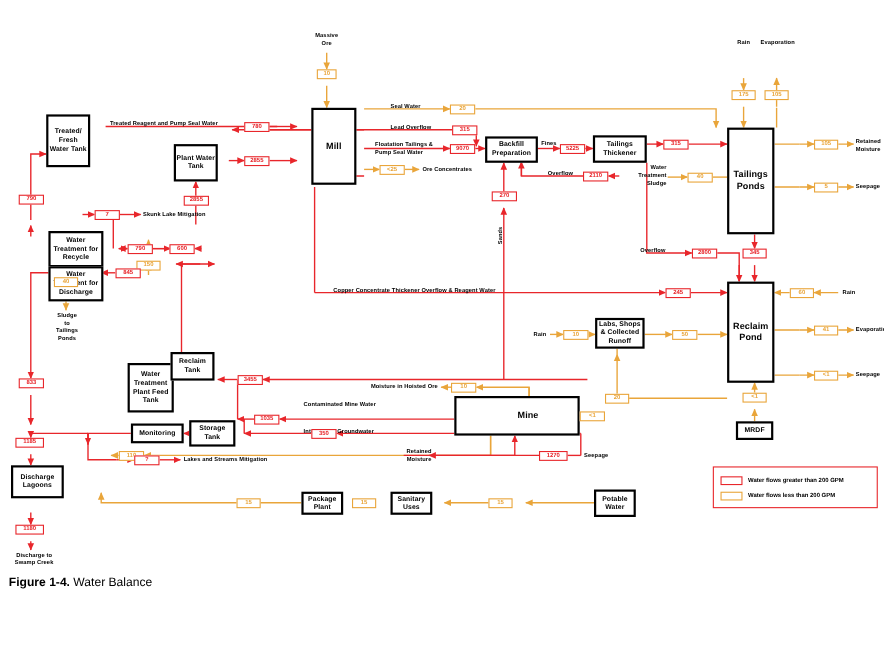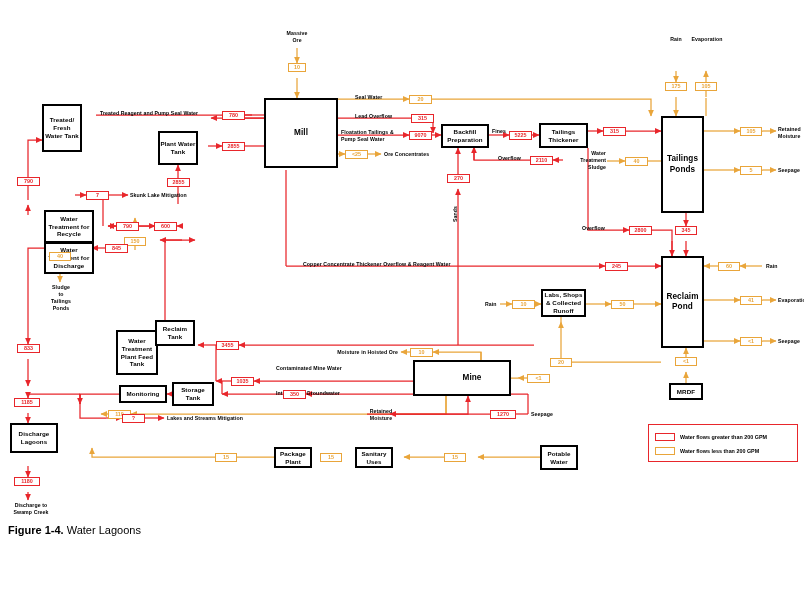--- a/index.html
+++ b/index.html
@@ -269,39 +269,39 @@
 Tank</div>
 
   <div class="node" style="left:119px;top:385px;width:48px;height:18px;">Monitoring</div>
 
   <div class="node" style="left:172px;top:382px;width:42px;height:24px;">Storage
 Tank</div>
 
   <div class="node" style="left:10px;top:423px;width:48px;height:30px;">Discharge
 Lagoons</div>
 
-  <div class="node big" style="left:264px;top:98px;width:74px;height:70px;">Mill</div>
+  <div class="node big" style="left:283px;top:98px;width:41px;height:70px;">Mill</div>
 
   <div class="node" style="left:441px;top:124px;width:48px;height:24px;">Backfill
 Preparation</div>
 
   <div class="node" style="left:539px;top:123px;width:49px;height:25px;">Tailings
 Thickener</div>
 
   <div class="node big" style="left:661px;top:116px;width:43px;height:97px;">Tailings
 Ponds</div>
 
   <div class="node big" style="left:661px;top:256px;width:43px;height:92px;">Reclaim
 Pond</div>
 
   <div class="node" style="left:541px;top:289px;width:45px;height:28px;">Labs, Shops
 &amp; Collected
 Runoff</div>
 
-  <div class="node big" style="left:413px;top:360px;width:98px;height:36px;padding-left:20px;">Mine</div>
+  <div class="node big" style="left:413px;top:360px;width:114px;height:36px;padding-left:20px;">Mine</div>
 
   <div class="node" style="left:669px;top:383px;width:34px;height:17px;">MRDF</div>
 
   <div class="node" style="left:274px;top:447px;width:38px;height:21px;">Package
 Plant</div>
 
   <div class="node" style="left:355px;top:447px;width:38px;height:21px;">Sanitary
 Uses</div>
 
   <div class="node" style="left:540px;top:445px;width:38px;height:25px;">Potable
@@ -411,16 +411,16 @@
       <span>Water flows greater than 200 GPM</span>
     </div>
     <div class="legrow" style="top:22px;">
       <span class="legbox lo"></span>
       <span>Water flows less than 200 GPM</span>
     </div>
   </div>
 
   <div id="caption">
     <b>Figure 1-4.</b>
-    <span> Water Lagoons</span>
+    <span> Water Balance</span>
   </div>
 
 </div>
 
 </body></html>

